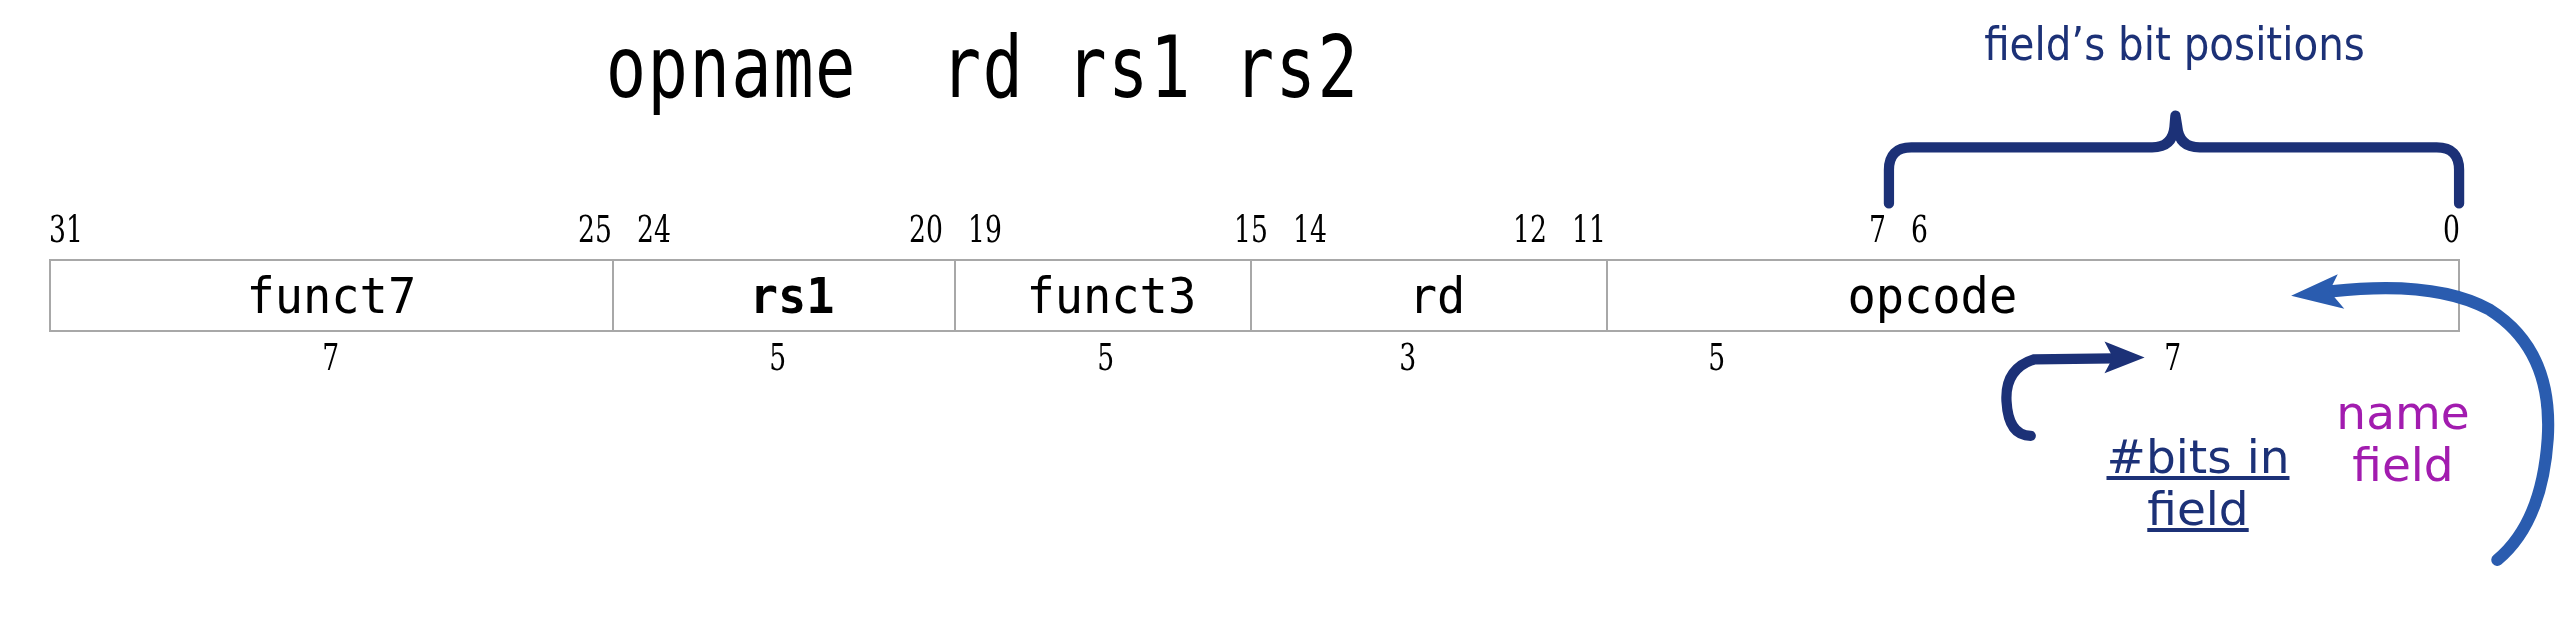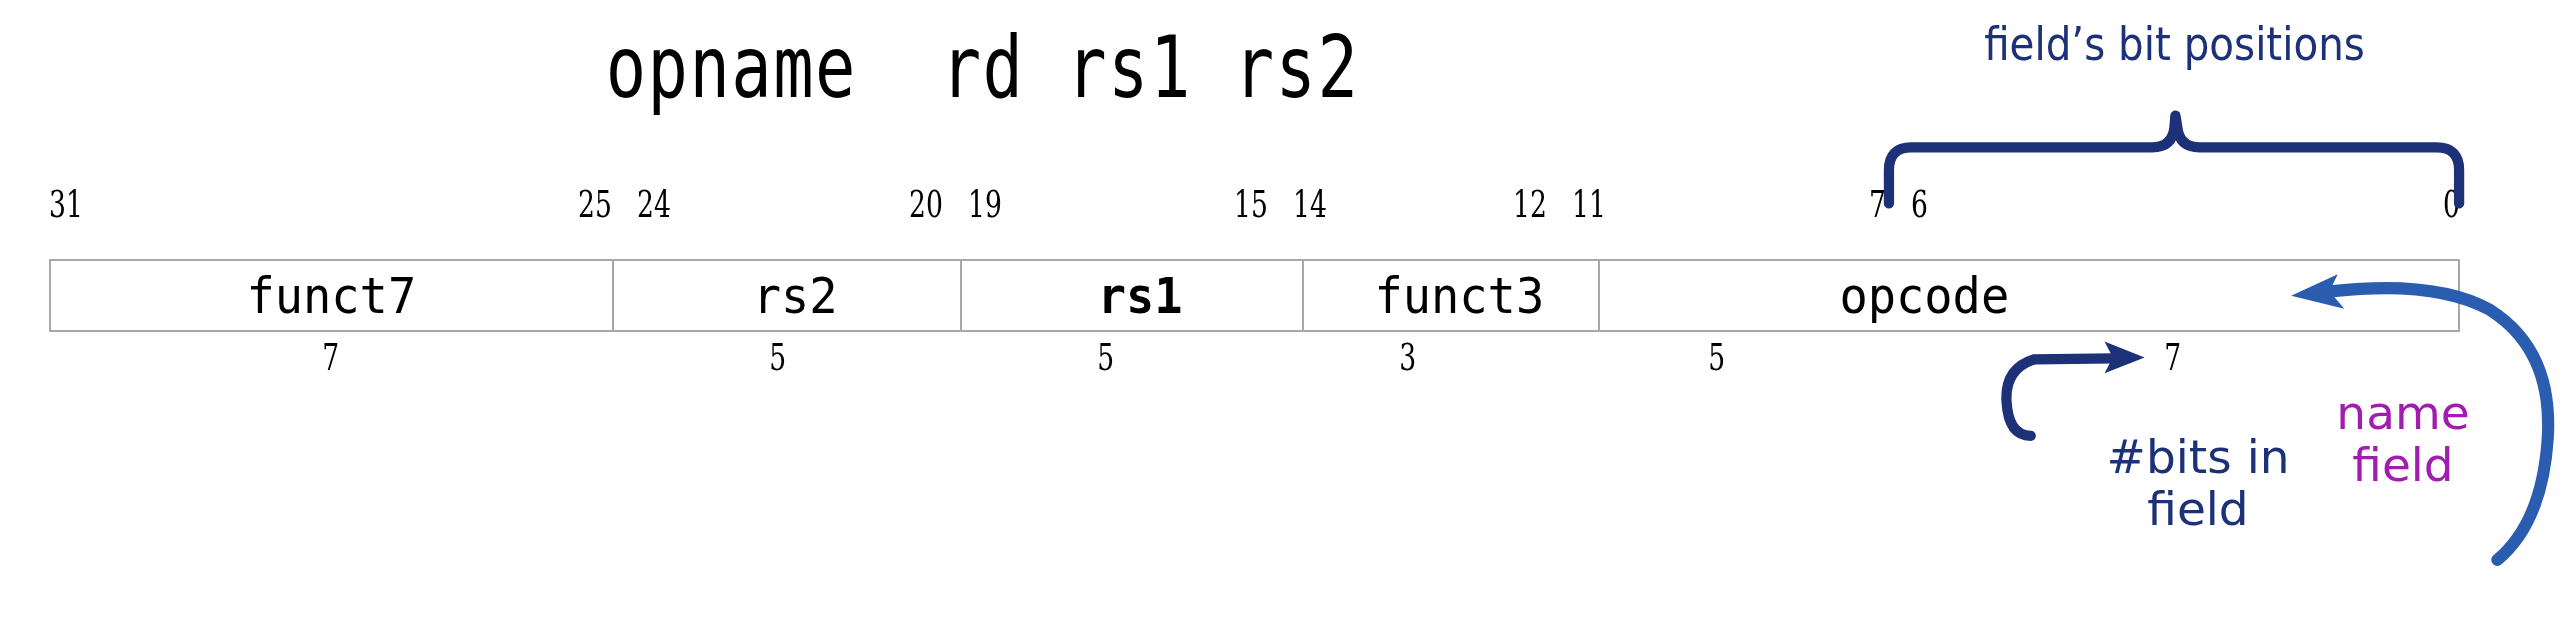--- a/index.html
+++ b/index.html
@@ -30,21 +30,21 @@
     color: #000000;
     white-space: pre;
     transform: scaleX(0.78);
     transform-origin: 50% 50%;
   }
 
   
   #bitnums {
     position: absolute;
     left: 49px;
-    top: 184px;
+    top: 209px;
     width: 2411px;
     height: 45px;
   }
   .bitnum {
     position: absolute;
     top: 0;
     font-family: "DejaVu Serif", "Liberation Serif", serif;
     font-size: 37px;
     line-height: 41px;
     color: #000000;
@@ -136,20 +136,21 @@
     transform-origin: 50% 50%;
   }
   #label-bits-in-field {
     left: 2058px;
     top: 431px;
     width: 280px;
     text-align: center;
     font-size: 47px;
     line-height: 52px;
     color: #1c3177;
+    text-decoration: underline;
   }
   #label-name-of-field {
     left: 2291px;
     top: 387px;
     width: 224px;
     text-align: center;
     font-size: 47px;
     line-height: 52px;
     color: #a21caf;
   }
@@ -173,28 +174,28 @@
       <span class="bitnum lft" style="left: 1523px;">11</span>
       <span class="bitnum rgt" style="left: 0px; width: 1837px; text-align: right;">7</span>
       <span class="bitnum lft" style="left: 1862px;">6</span>
       <span class="bitnum rgt" style="left: 0px; width: 2411px; text-align: right;">0</span>
     </div>
 
   <div id="fieldtable">
       <div class="cell" style="width: 563px; flex: 0 0 563px;">
         <span class="cell-label">funct7</span>
       </div>
-      <div class="cell" style="width: 331px; flex: 0 0 331px;">
-        <span class="cell-label">rs2</span>
-      </div>
       <div class="cell" style="width: 325px; flex: 0 0 325px; font-weight: bold;">
         <span class="cell-label">rs1</span>
       </div>
       <div class="cell" style="width: 279px; flex: 0 0 279px;">
         <span class="cell-label">funct3</span>
+      </div>
+      <div class="cell" style="width: 339px; flex: 0 0 339px;">
+        <span class="cell-label">rd</span>
       </div>
       <div class="cell" style="width: 574px; flex: 0 0 574px; padding-left: 40px;">
         <span class="cell-label">opcode</span>
       </div>
     </div>
 
   <div id="bitwidths">
       <div class="width-cell" style="width: 563px; flex: 0 0 563px;">
         <span class="width-val">7</span>
       </div>

